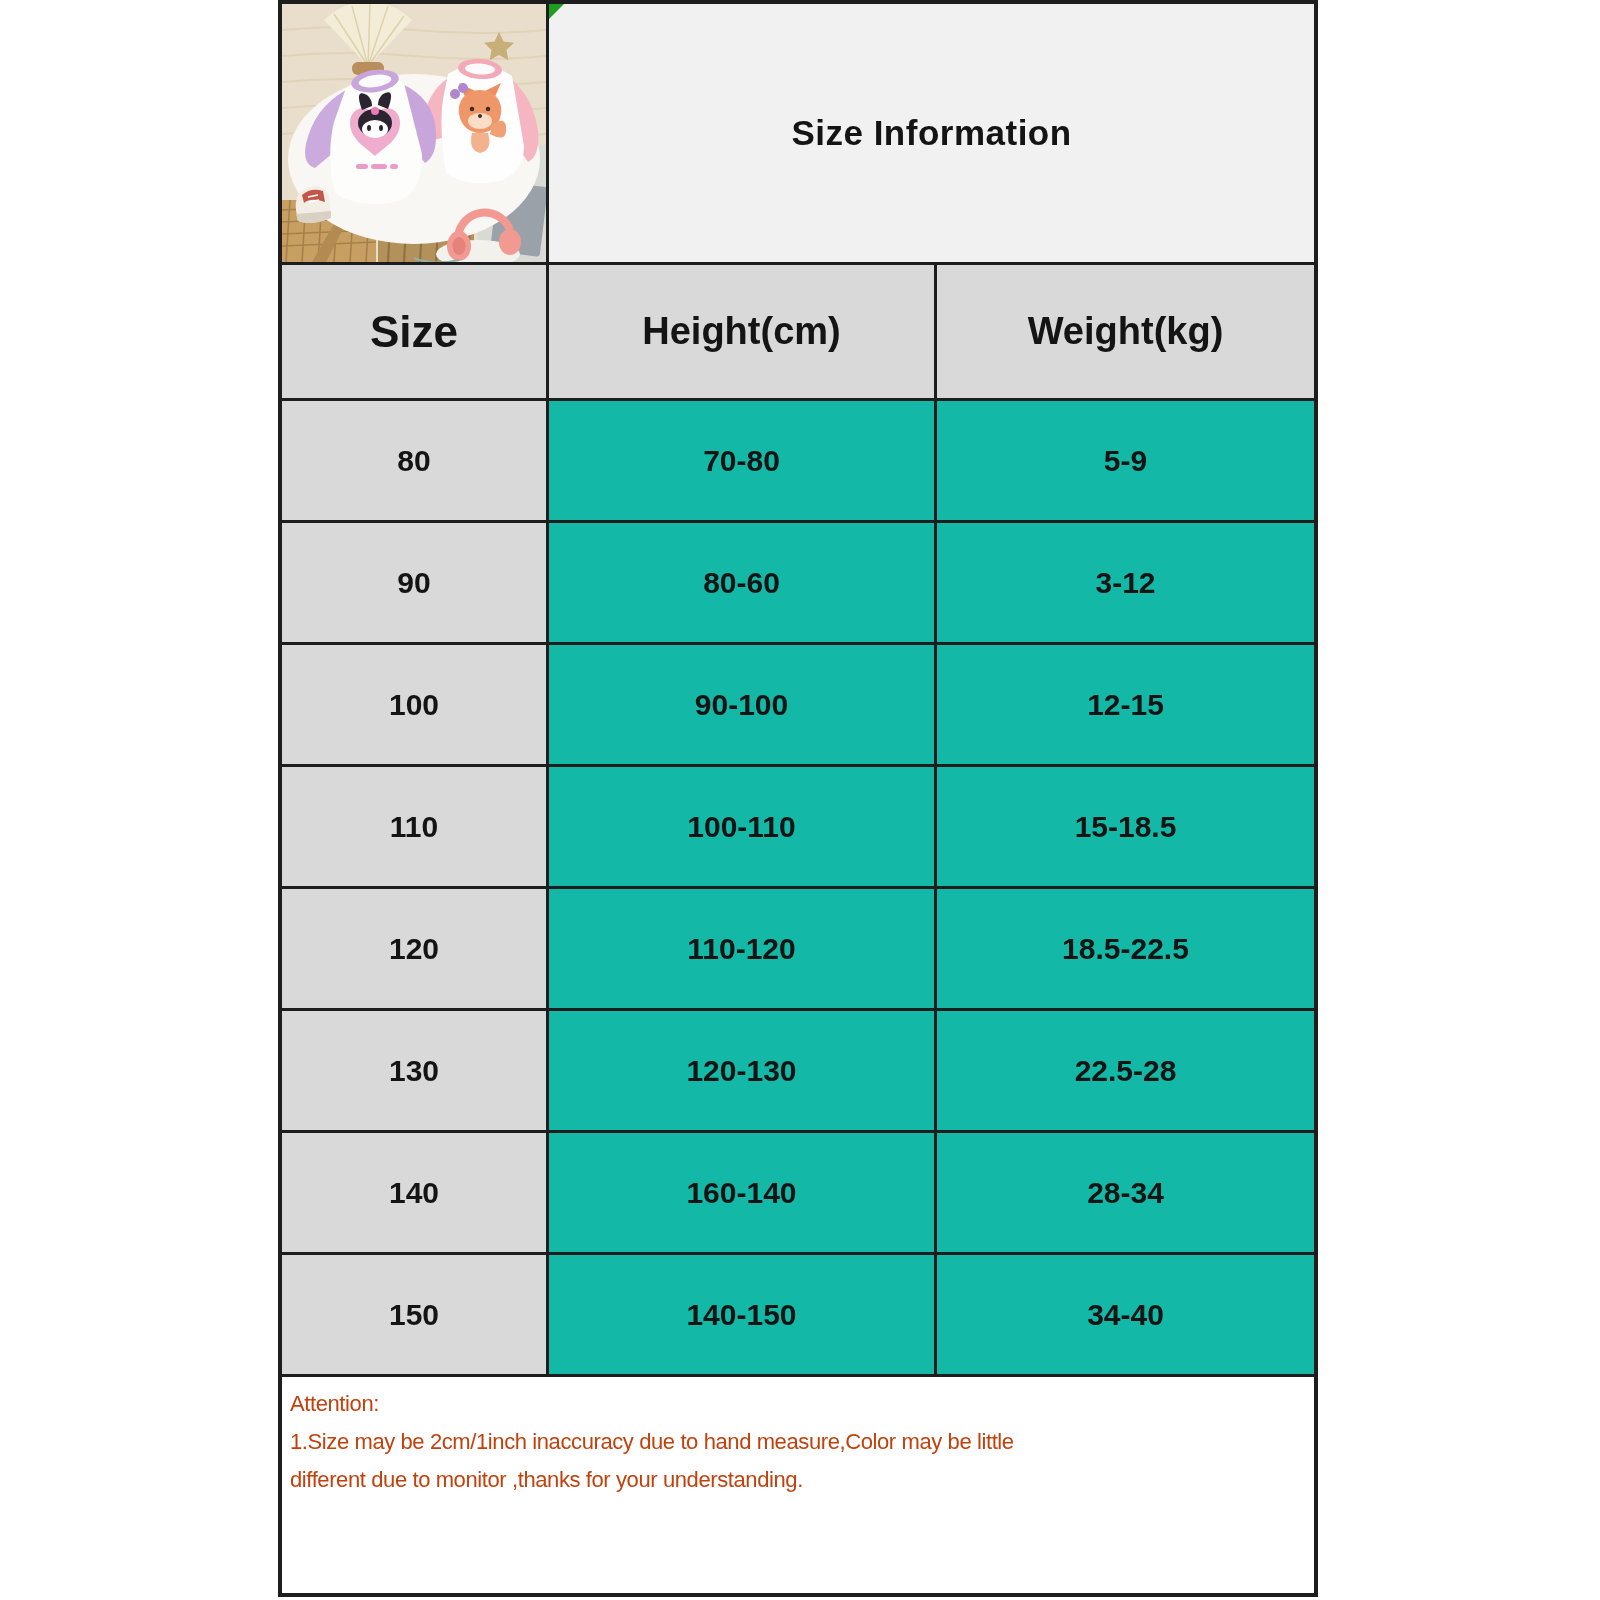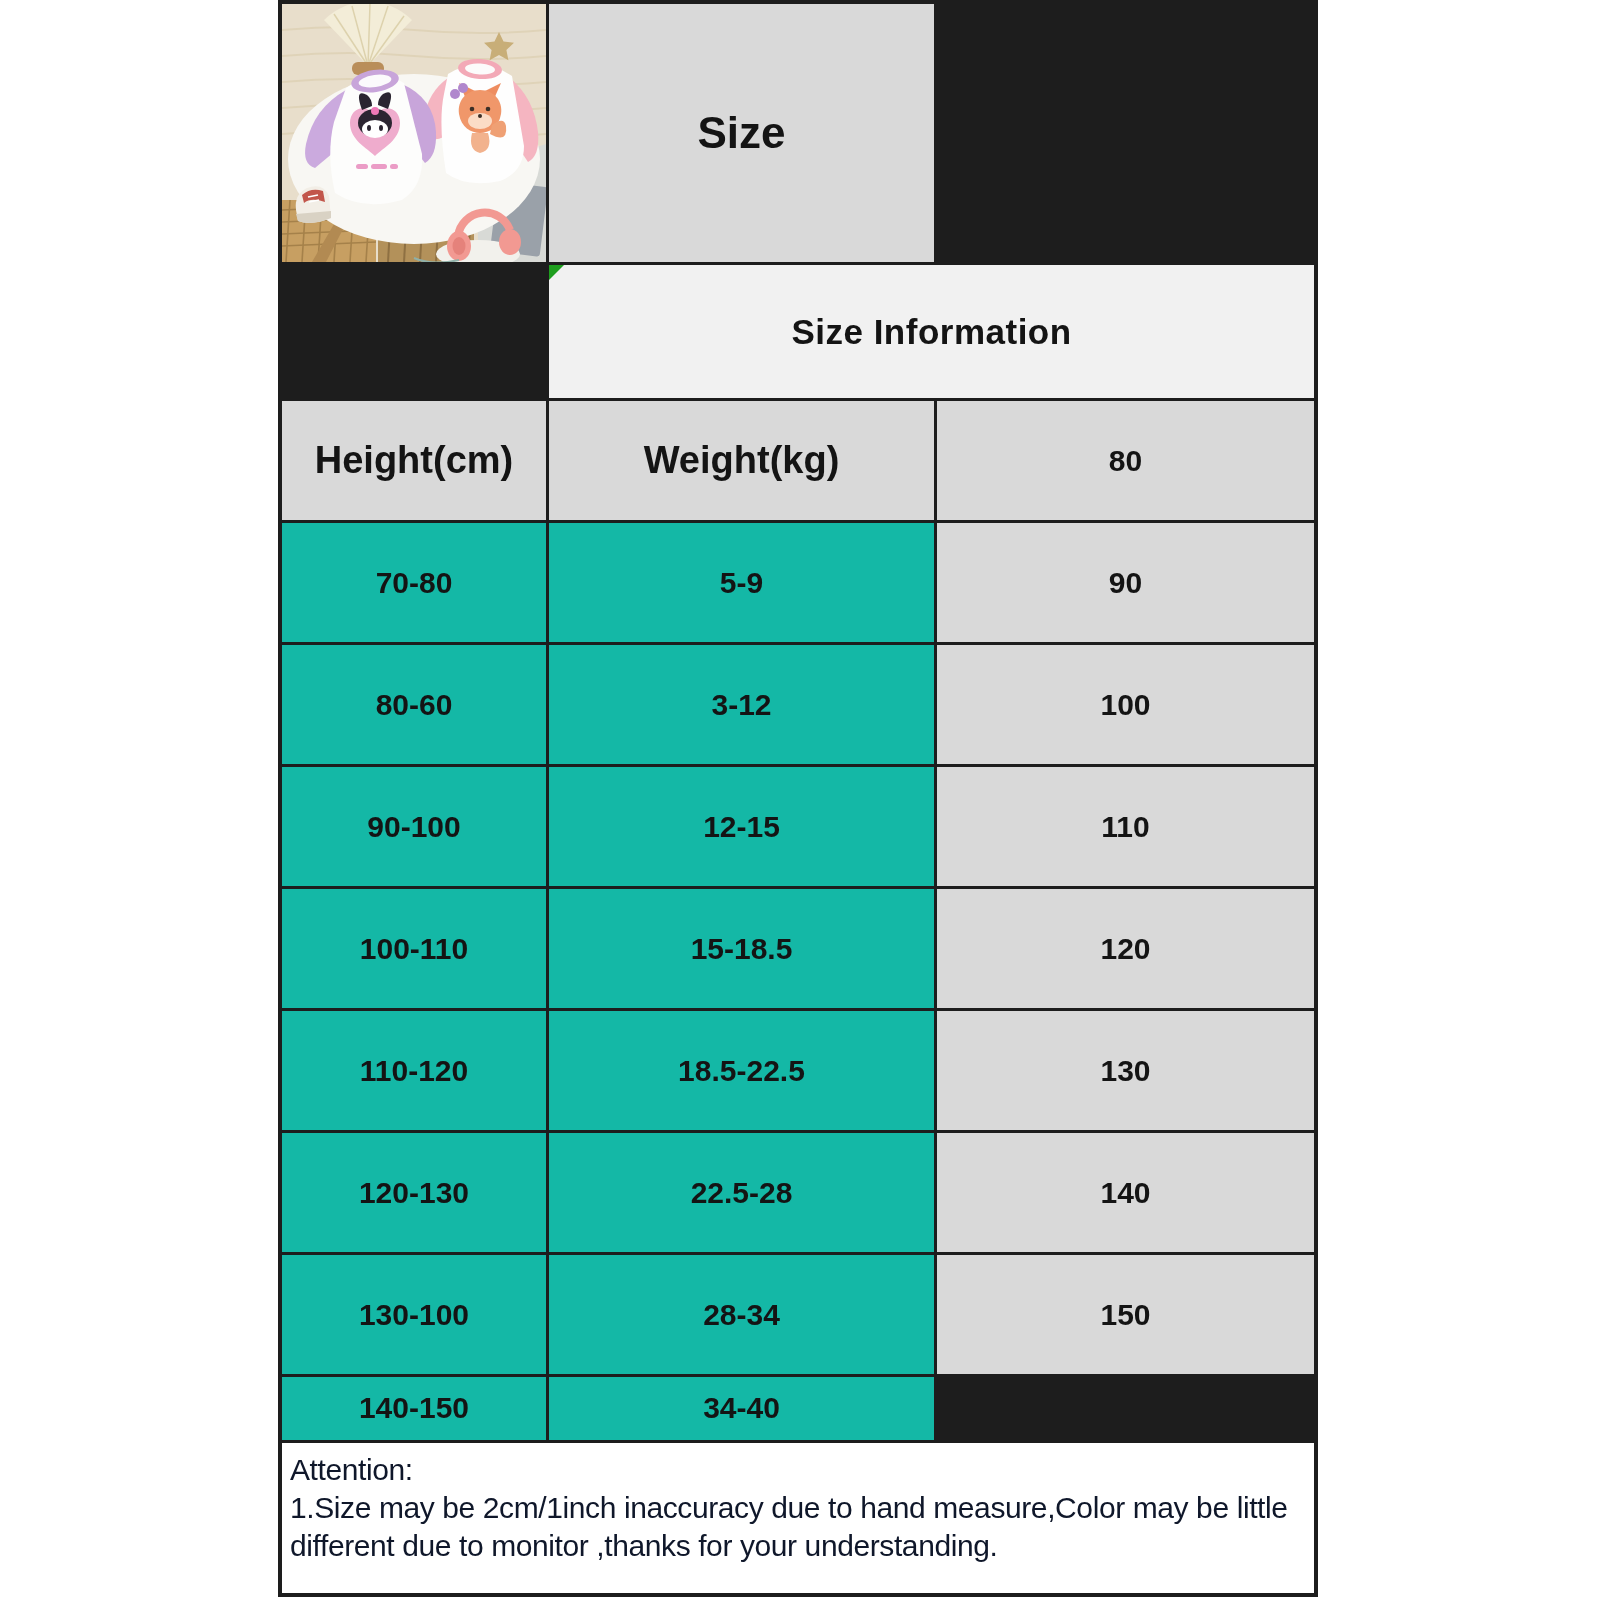--- a/index.html
+++ b/index.html
@@ -15,21 +15,21 @@
   .photo-cell svg{display:block;width:100%;height:100%;}
   .title-cell{grid-column:2 / 4;background:#f1f1f1;position:relative;}
   .title-text{font-size:35px;font-weight:bold;letter-spacing:0.5px;}
   .corner-flag{position:absolute;top:0;left:0;width:0;height:0;
                border-top:15px solid #1e9e1e;border-right:15px solid transparent;}
   .head{background:#d9d9d9;font-weight:bold;font-size:38px;}
   .size-head{font-size:44px;}
   .rowlabel{background:#d9d9d9;font-weight:bold;font-size:30px;text-align:center;}
   .data{background:#14b8a6;font-weight:bold;font-size:30px;}
   .note{grid-column:1 / 4;background:#ffffff;padding:8px 4px 0 8px;
-        font-size:30px;line-height:38px;letter-spacing:-0.4px;color:#0f172a;}
+        font-size:22px;line-height:38px;letter-spacing:-0.4px;color:#c2410c;}
   .note div{white-space:nowrap;}
 </style>
 </head>
 <body>
 
 <div class="canvas">
   <div class="sheet">
 
     <div class="cell photo-cell">
       <svg viewBox="0 0 264 258" preserveAspectRatio="none" xmlns="http://www.w3.org/2000/svg">
@@ -134,26 +134,26 @@
         <g>
           <path d="M176,232 A27,27 0 0 1 228,226" fill="none" stroke="#f29992" stroke-width="8"></path>
           <ellipse cx="177" cy="242" rx="12" ry="15" fill="#f29992"></ellipse>
           <ellipse cx="177" cy="242" rx="6.5" ry="9" fill="#e5827b"></ellipse>
           <ellipse cx="228" cy="238" rx="11" ry="13" fill="#f29992"></ellipse>
           <path d="M177,256 Q150,262 132,254" fill="none" stroke="#8fb0a8" stroke-width="2"></path>
         </g>
       </svg>
     </div>
 
-    <div class="cell head size-head">Size</div>
-
     <div class="cell title-cell">
       <span class="corner-flag"></span>
       <span class="title-text">Size Information</span>
     </div>
+
+    <div class="cell head size-head">Size</div>
     <div class="cell head">Height(cm)</div>
     <div class="cell head">Weight(kg)</div>
 
     <div class="cell rowlabel">80</div>
     <div class="cell data">70-80</div>
     <div class="cell data">5-9</div>
 
     <div class="cell rowlabel">90</div>
     <div class="cell data">80-60</div>
     <div class="cell data">3-12</div>
@@ -168,21 +168,21 @@
 
     <div class="cell rowlabel">120</div>
     <div class="cell data">110-120</div>
     <div class="cell data">18.5-22.5</div>
 
     <div class="cell rowlabel">130</div>
     <div class="cell data">120-130</div>
     <div class="cell data">22.5-28</div>
 
     <div class="cell rowlabel">140</div>
-    <div class="cell data">130-100</div>
+    <div class="cell data">160-140</div>
     <div class="cell data">28-34</div>
 
     <div class="cell rowlabel">150</div>
     <div class="cell data">140-150</div>
     <div class="cell data">34-40</div>
 
     <div class="note">
       <div>Attention:</div>
       <div>1.Size may be 2cm/1inch inaccuracy due to hand measure,Color may be little</div>
       <div>different due to monitor ,thanks for your understanding.</div>

